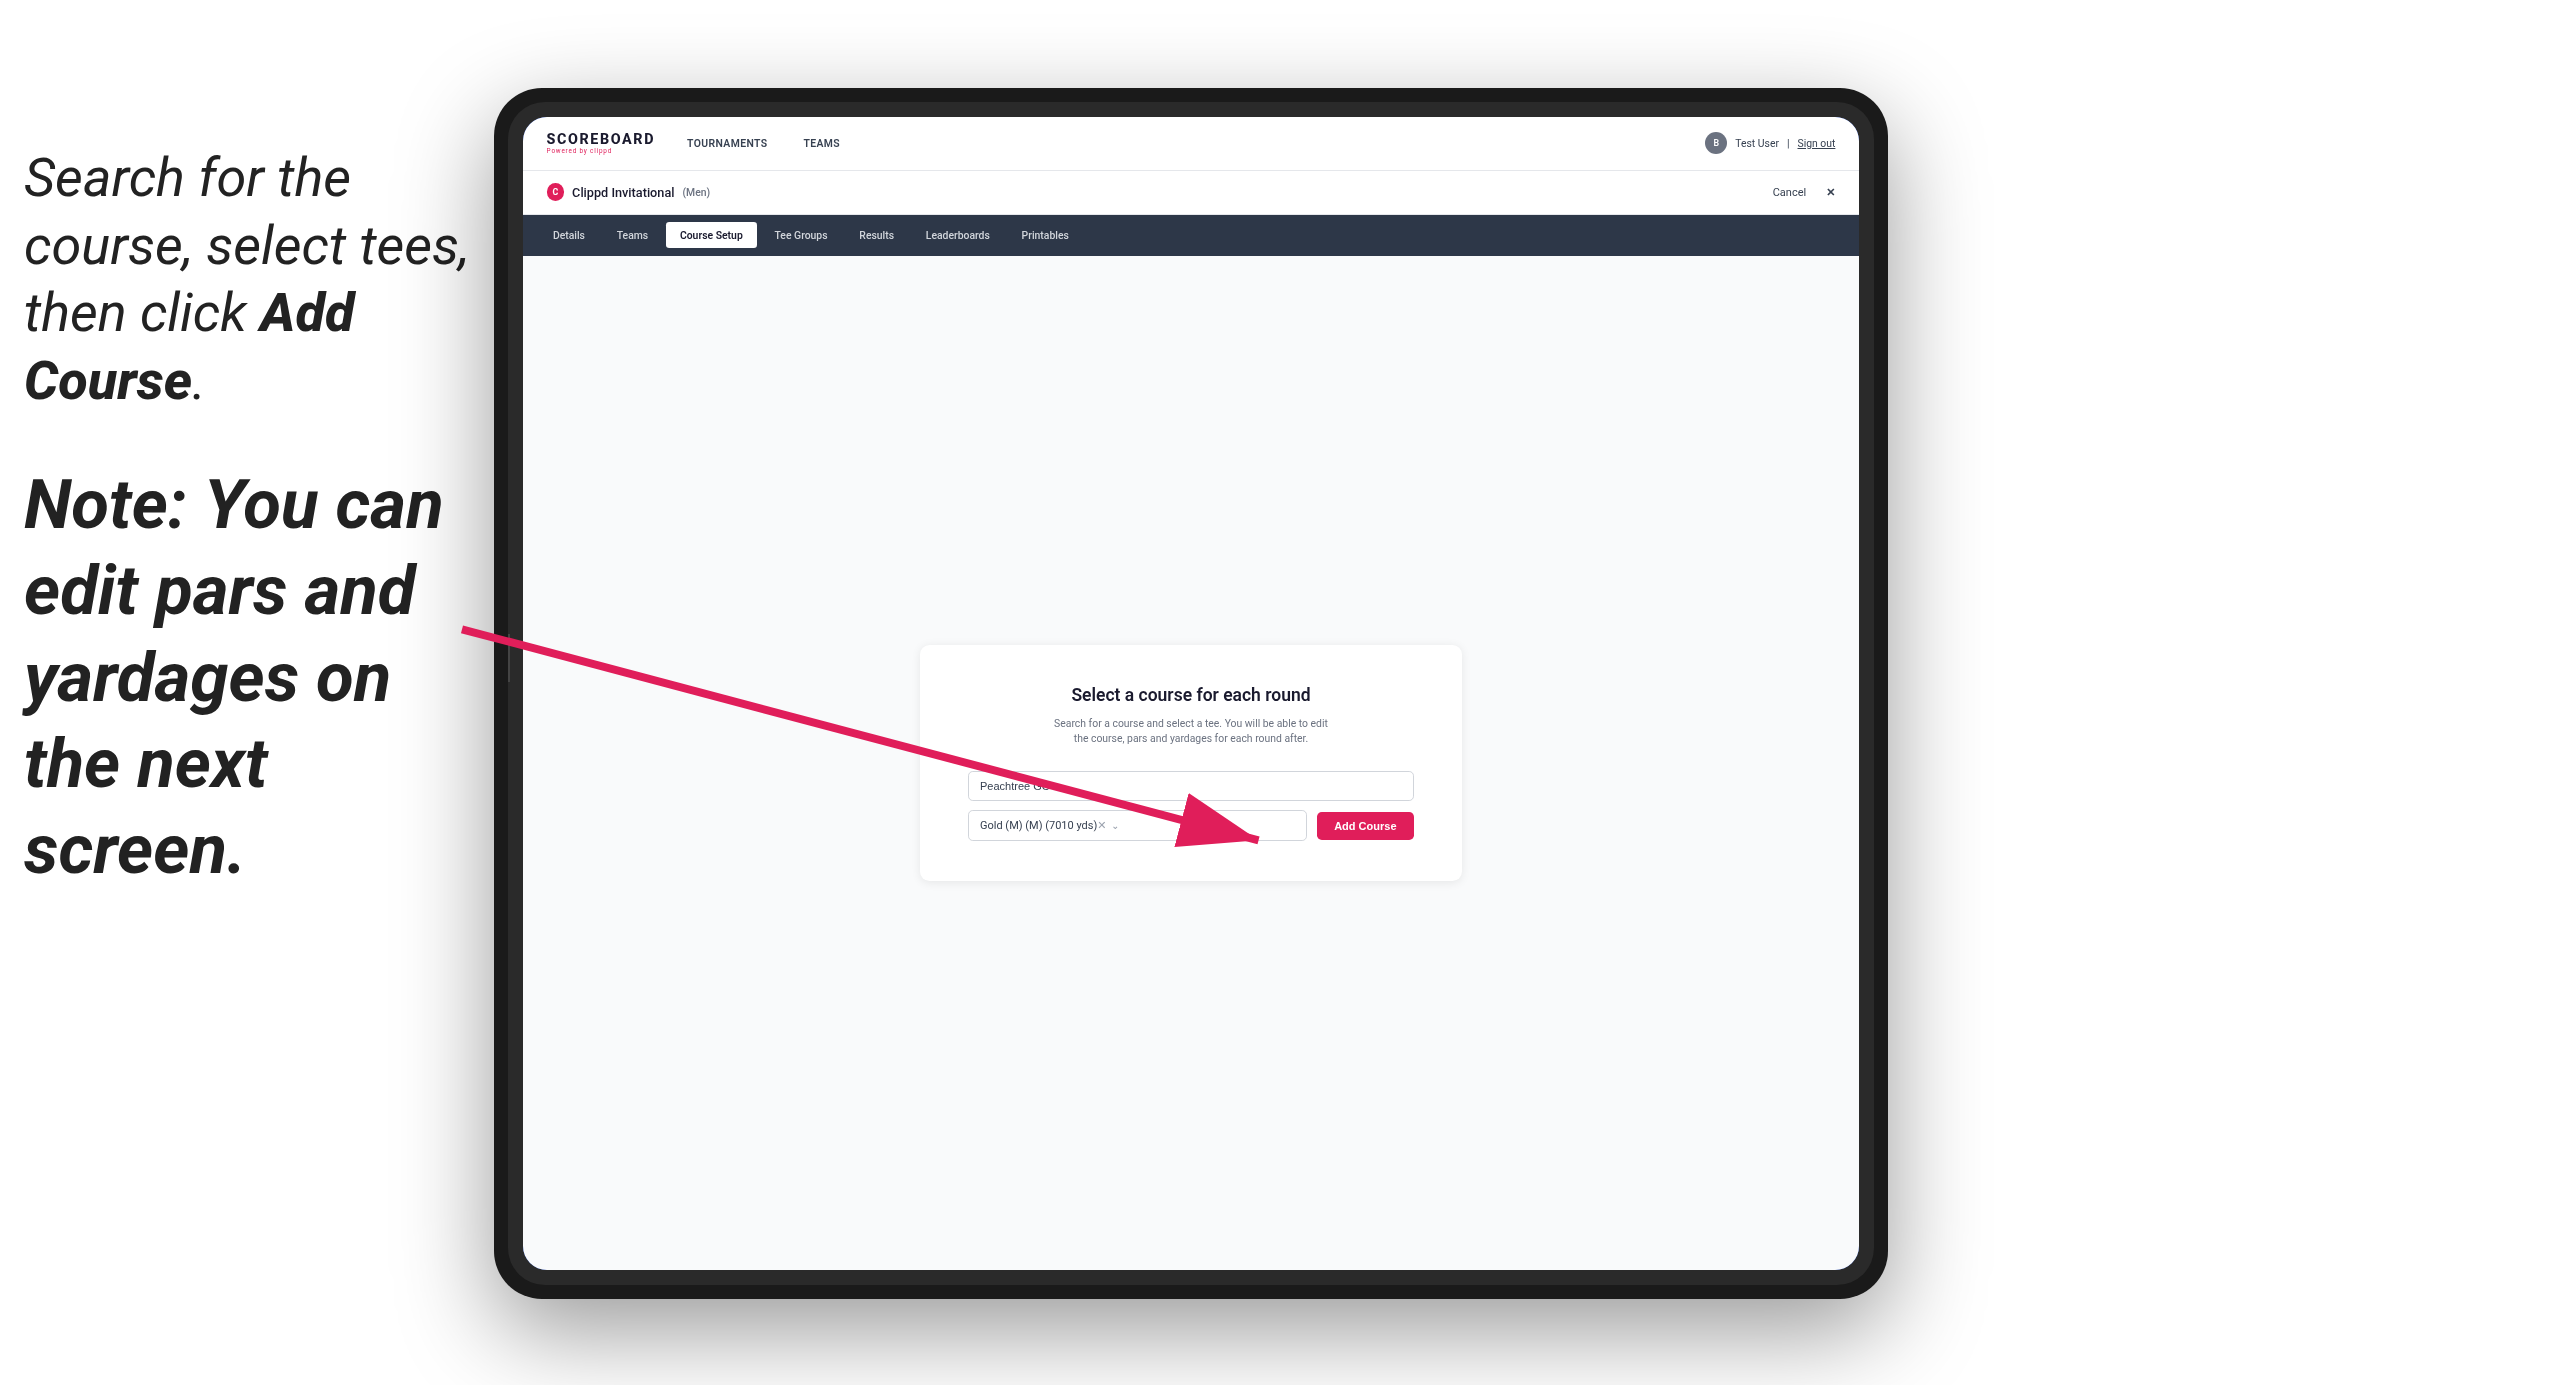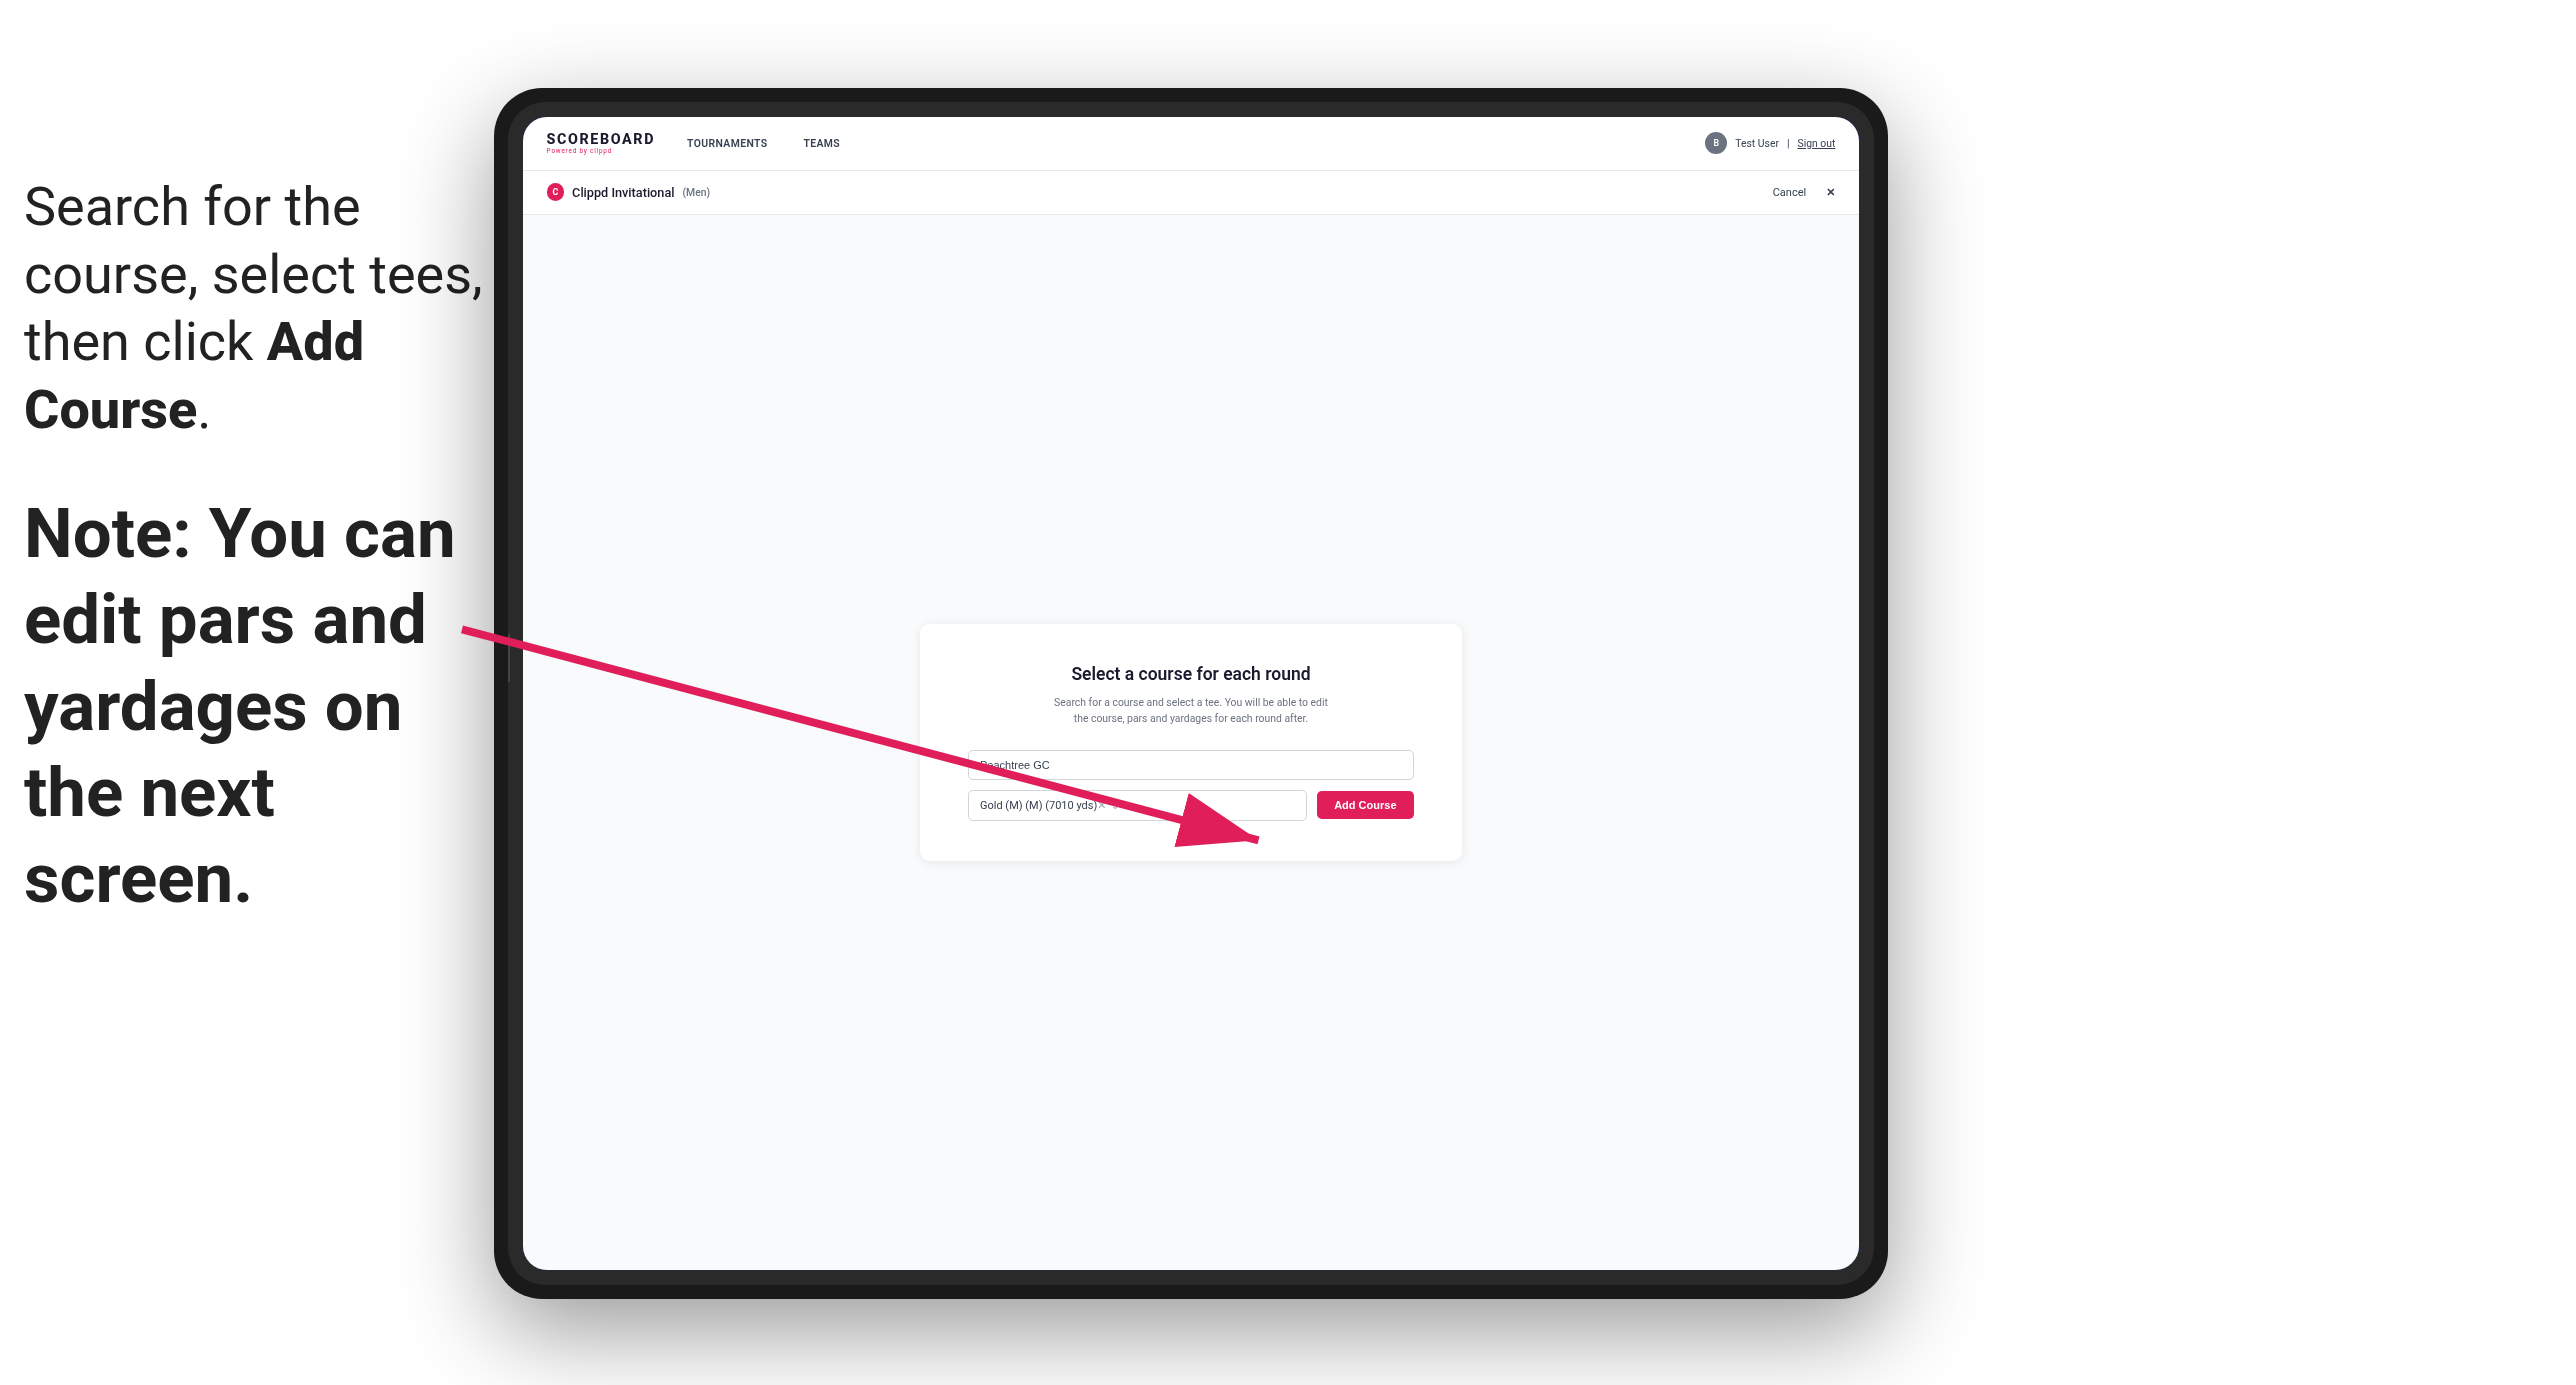--- a/index.html
+++ b/index.html
@@ -9,22 +9,23 @@
       width: 2576px;
       height: 1386px;
       position: relative;
       overflow: hidden;
     }
 
     
     .instruction-panel {
       position: absolute;
       left: 24px;
-      top: 173px;
+      top: 144px;
       width: 462px;
+      font-style: italic;
     }
     .instruction-text {
       font-size: 54px;
       line-height: 1.25;
       color: #222;
       margin-bottom: 48px;
     }
     .instruction-text strong {
       font-weight: 800;
     }
@@ -358,20 +359,29 @@
           <div class="tournament-icon">C</div>
           <span>Clippd Invitational</span>
           <span class="tournament-badge">(Men)</span>
         </div>
         <div class="cancel-btn">
           <span>Cancel</span>
           <span class="cancel-x">✕</span>
         </div>
       </div>
 
+      <div class="tab-nav">
+        <div class="tab-item">Details</div>
+        <div class="tab-item">Teams</div>
+        <div class="tab-item active">Course Setup</div>
+        <div class="tab-item">Tee Groups</div>
+        <div class="tab-item">Results</div>
+        <div class="tab-item">Leaderboards</div>
+        <div class="tab-item">Printables</div>
+      </div>
 
       <div class="main-content">
         <div class="course-card">
           <div class="card-title">Select a course for each round</div>
           <div class="card-subtitle">Search for a course and select a tee. You will be able to edit the course, pars and yardages for each round after.</div>
           <input class="search-input" type="text" value="Peachtree GC" style="">
           <div class="tee-select-row">
             <div class="tee-select">
               <span>Gold (M) (M) (7010 yds)</span>
               <div class="tee-select-controls">

